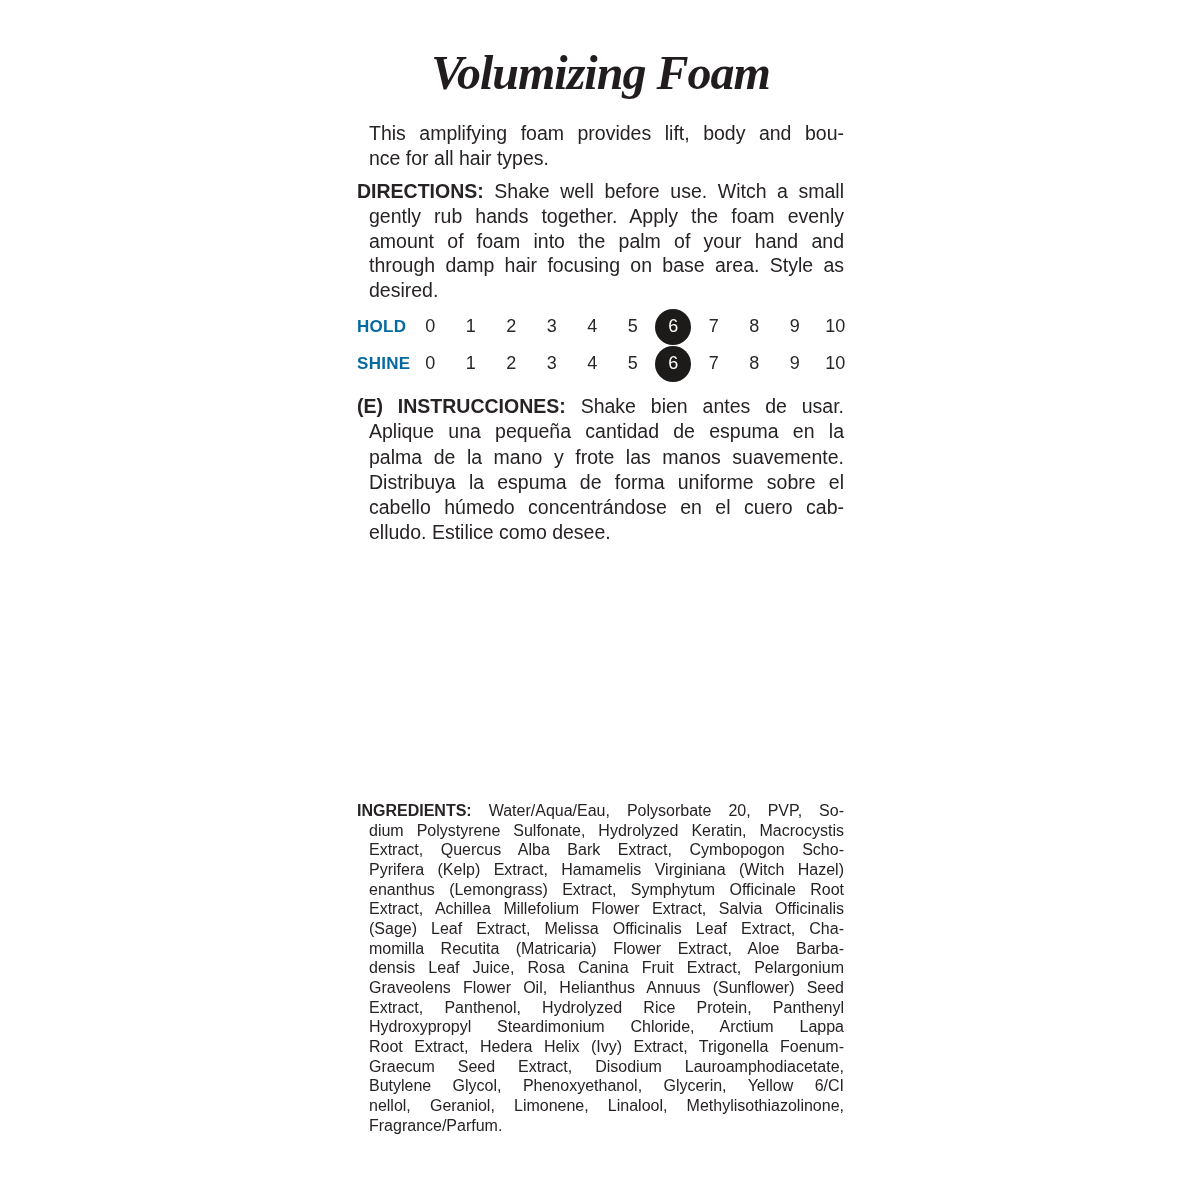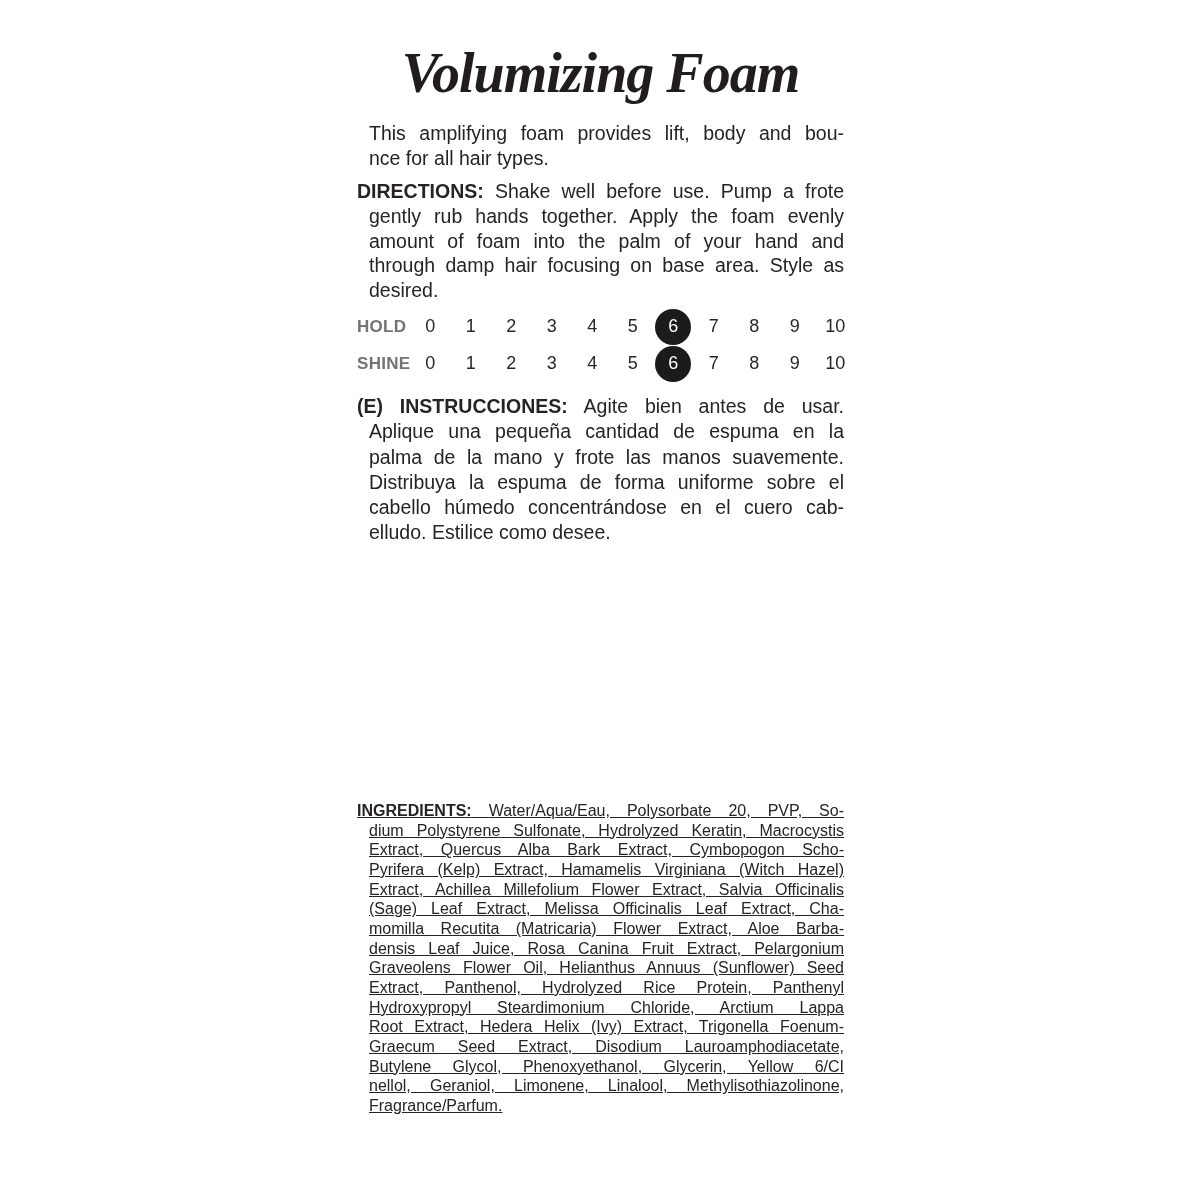--- a/index.html
+++ b/index.html
@@ -24,21 +24,21 @@
   }
   .title {
     position: absolute;
     top: 38px;
     left: -60px;
     width: 607px;
     text-align: center;
     font-family: "Liberation Serif", serif;
     font-style: italic;
     font-weight: 700;
-    font-size: 56px;
+    font-size: 48px;
     line-height: 70px;
     letter-spacing: -1px;
     color: #211d1e;
     white-space: nowrap;
   }
   .para { position: absolute; left: 0; width: 487px; }
   .ln { text-align: justify; text-align-last: justify; margin-left: 12px; }
   .ln-last { text-align: justify; text-align-last: left; }
   .first-line { text-align: justify; text-align-last: justify; }
   .bold { font-weight: 700; }
@@ -62,21 +62,21 @@
   .scale-row {
     display: flex;
     align-items: center;
     height: 37px;
   }
   .scale-label {
     width: 53px;
     font-weight: 700;
     font-size: 17px;
     letter-spacing: 0.3px;
-    color: #737373;
+    color: #0369a1;
   }
   .scale-cells { display: flex; }
   .cell {
     width: 40.5px;
     text-align: center;
     font-size: 18px;
     color: #2a2627;
     display: flex;
     align-items: center;
     justify-content: center;
@@ -94,38 +94,37 @@
   }
   .instrucciones {
     top: 394px;
     font-size: 19.5px;
     line-height: 25.3px;
   }
   .ingredients {
     top: 801px;
     font-size: 16px;
     line-height: 19.65px;
-    text-decoration: underline;
   }
 </style>
 </head>
 <body>
 
 <div class="page">
   <div class="column">
 
     <h1 class="title">Volumizing Foam</h1>
 
     <div class="para desc">
         <div class="ln">This amplifying foam provides lift, body and bou-</div>
         <div class="ln ln-last">nce for all hair types.</div>
       </div>
 
     <div class="para directions">
-      <div class="first-line"><span class="bold">DIRECTIONS:</span> <span>Shake well before use. Pump a frote</span></div>
+      <div class="first-line"><span class="bold">DIRECTIONS:</span> <span>Shake well before use. Witch a small</span></div>
       <div>
           <div class="ln">gently rub hands together. Apply the foam evenly</div>
           <div class="ln">amount of foam into the palm of your hand and</div>
           <div class="ln">through damp hair focusing on base area. Style as</div>
           <div class="ln ln-last">desired.</div>
         </div>
     </div>
 
     <div class="scales">
       <div class="scale-row">
@@ -164,36 +163,37 @@
             </div>
           <div class="cell">7</div>
           <div class="cell">8</div>
           <div class="cell">9</div>
           <div class="cell">10</div>
         </div>
       </div>
     </div>
 
     <div class="para instrucciones">
-      <div class="first-line"><span class="bold">(E) INSTRUCCIONES:</span> <span>Agite bien antes de usar.</span></div>
+      <div class="first-line"><span class="bold">(E) INSTRUCCIONES:</span> <span>Shake bien antes de usar.</span></div>
       <div>
           <div class="ln">Aplique una pequeña cantidad de espuma en la</div>
           <div class="ln">palma de la mano y frote las manos suavemente.</div>
           <div class="ln">Distribuya la espuma de forma uniforme sobre el</div>
           <div class="ln">cabello húmedo concentrándose en el cuero cab-</div>
           <div class="ln ln-last">elludo. Estilice como desee.</div>
         </div>
     </div>
 
     <div class="para ingredients">
       <div class="first-line"><span class="bold">INGREDIENTS:</span> <span>Water/Aqua/Eau, Polysorbate 20, PVP, So-</span></div>
       <div>
           <div class="ln">dium Polystyrene Sulfonate, Hydrolyzed Keratin, Macrocystis</div>
           <div class="ln">Extract, Quercus Alba Bark Extract, Cymbopogon Scho-</div>
           <div class="ln">Pyrifera (Kelp) Extract, Hamamelis Virginiana (Witch Hazel)</div>
+          <div class="ln">enanthus (Lemongrass) Extract, Symphytum Officinale Root</div>
           <div class="ln">Extract, Achillea Millefolium Flower Extract, Salvia Officinalis</div>
           <div class="ln">(Sage) Leaf Extract, Melissa Officinalis Leaf Extract, Cha-</div>
           <div class="ln">momilla Recutita (Matricaria) Flower Extract, Aloe Barba-</div>
           <div class="ln">densis Leaf Juice, Rosa Canina Fruit Extract, Pelargonium</div>
           <div class="ln">Graveolens Flower Oil, Helianthus Annuus (Sunflower) Seed</div>
           <div class="ln">Extract, Panthenol, Hydrolyzed Rice Protein, Panthenyl</div>
           <div class="ln">Hydroxypropyl Steardimonium Chloride, Arctium Lappa</div>
           <div class="ln">Root Extract, Hedera Helix (Ivy) Extract, Trigonella Foenum-</div>
           <div class="ln">Graecum Seed Extract, Disodium Lauroamphodiacetate,</div>
           <div class="ln">Butylene Glycol, Phenoxyethanol, Glycerin, Yellow 6/CI</div>

